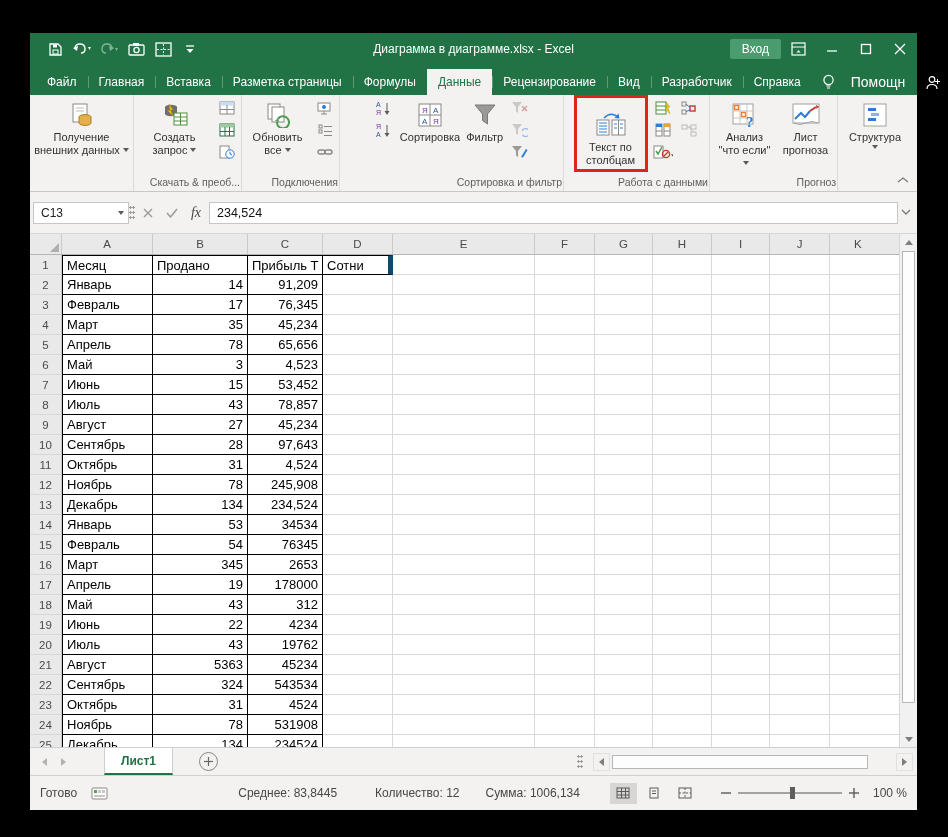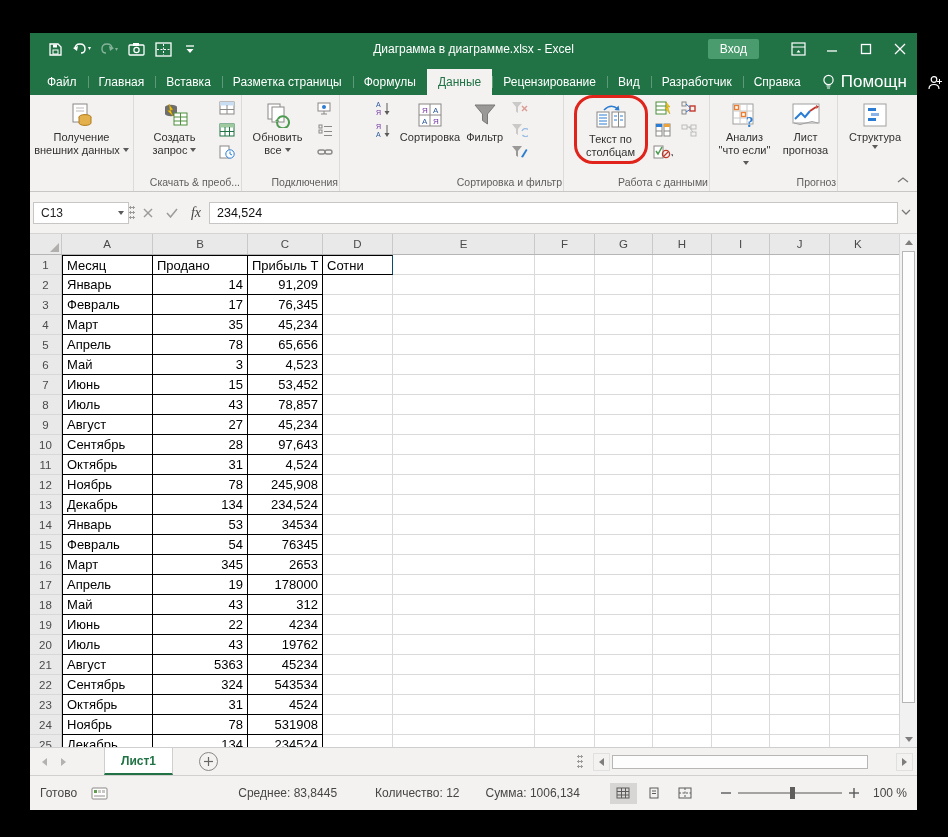--- a/index.html
+++ b/index.html
@@ -8,43 +8,43 @@
   .win{position:absolute;left:30px;top:33px;width:887px;height:777px;background:#fff;
        display:flex;flex-direction:column}
 
   
   .titlebar{height:32px;background:#217346;position:relative;display:flex;align-items:center;color:#fff;flex:0 0 32px}
   .qat{display:flex;align-items:center;gap:1px;padding-left:12px;z-index:2}
   .qbtn{width:26px;height:24px;display:flex;align-items:center;justify-content:center}
   .qbtn.dim{opacity:.45}
   .title{position:absolute;left:0;right:0;top:0;height:32px;line-height:32px;text-align:center;font-size:12px;color:#fff;pointer-events:none}
   .tb-right{margin-left:auto;display:flex;align-items:center;height:100%;z-index:2}
-  .signin{background:#4a9b6e;color:#fff;font-size:12px;height:20px;line-height:20px;padding:0 12px;border-radius:2px;margin-right:22px}
+  .signin{background:#4a9b6e;color:#fff;font-size:12px;height:20px;line-height:20px;padding:0 12px;border-radius:2px;}
   .winbtn{width:34px;height:32px;display:flex;align-items:center;justify-content:center}
 
   
   .tabrow{height:30px;background:#217346;display:flex;align-items:flex-end;color:#fff;padding-left:6px;flex:0 0 30px}
   .rtab{height:26px;line-height:26px;padding:0 11px;font-size:12px;position:relative;white-space:nowrap}
   .rtab:not(.active):not(:first-child)::before{content:"";position:absolute;left:0;top:7px;bottom:7px;width:1px;background:rgba(255,255,255,.28)}
   .rtab.active{background:#f3f2f1;color:#217346}
   .tabrow-right{margin-left:auto;display:flex;align-items:center;height:26px;margin-right:6px}
-  .tr-item{display:flex;align-items:center;gap:6px;font-size:17px;padding:0 10px;white-space:nowrap}
+  .tr-item{display:flex;align-items:center;gap:16px;font-size:14px;padding:0 10px;white-space:nowrap}
 
   
   .ribbon{height:96px;background:#f3f2f1;border-bottom:1px solid #c9c7c5;display:flex;position:relative;flex:0 0 96px}
   .group{display:flex;flex-direction:column;border-right:1px solid #dcdbda;box-sizing:border-box;padding:1px 1px 0}
   .gcontent{flex:1;display:flex;align-items:flex-start;justify-content:center}
   .glabel{height:16px;font-size:10.5px;color:#605e5c;text-align:right;line-height:14px;white-space:nowrap;overflow:hidden}
   .bigbtn{display:flex;flex-direction:column;align-items:center;padding:3px 3px 0;box-sizing:border-box}
   .bigbtn .bi{height:32px;display:flex;align-items:center;justify-content:center}
   .bigbtn .bl{font-size:11px;line-height:13px;text-align:center;color:#323130}
   .smallcol{display:flex;flex-direction:column;gap:4px;padding:3px 2px}
   .sbtn{width:22px;height:18px;display:flex;align-items:center;justify-content:center}
   .car{width:0;height:0;border-left:3px solid transparent;border-right:3px solid transparent;border-top:4px solid #5a5a5a;display:inline-block;margin-left:3px;vertical-align:2px}
-  .redbox{border:3px solid #e0241b;border-radius:19px;margin:-1px 2px 0;padding:0 1px 2px}
+  .redbox{border:3px solid #e0241b;border-radius:0;margin:-1px 2px 0;padding:8px 1px 2px}
   .collapse{position:absolute;right:8px;bottom:3px}
 
   
   .fbar{height:42px;background:#f3f2f1;display:flex;align-items:center;padding:0 3px;flex:0 0 42px;box-sizing:border-box;border-bottom:1px solid #d6d4d2}
   .namebox{width:96px;height:22px;background:#fff;border:1px solid #c8c6c4;display:flex;align-items:center;padding-left:7px;font-size:12px;color:#222;box-sizing:border-box}
   .grip{width:6px;height:16px;background-image:radial-gradient(circle,#9d9b99 1px,transparent 1.2px);background-size:3px 5px}
   .fbtns{display:flex;align-items:center;gap:2px;padding:0 2px}
   .fbtn{width:22px;height:20px;display:flex;align-items:center;justify-content:center}
   .fx{font-family:"Liberation Serif",serif;font-style:italic;font-size:14px;color:#444}
   .ffield{flex:1;height:22px;background:#fff;border:1px solid #c8c6c4;display:flex;align-items:center;padding-left:7px;font-size:12.5px;color:#111;box-sizing:border-box}
@@ -59,21 +59,21 @@
   .selall::after{content:"";position:absolute;right:2px;bottom:2px;border-left:9px solid transparent;border-bottom:9px solid #b1afad}
   .r{display:flex;height:20px}
   .rh{width:32px;background:#e9e9e9;border-right:1px solid #c9c9c9;border-bottom:1px solid #d8d8d8;display:flex;align-items:center;justify-content:center;font-size:11.5px;color:#4a4a4a;box-sizing:border-box}
   .c{border-right:1px solid #dadada;border-bottom:1px solid #dadada;font-size:13px;display:flex;align-items:center;padding:0 4px;color:#000;box-sizing:border-box;overflow:hidden;white-space:nowrap}
   .num{justify-content:flex-end}
   .wA{width:91px}.wB{width:95px}.wC{width:75px}.wD{width:70px}.wE{width:142px}
   .wF{width:60px}.wG{width:58px}.wH{width:59px}.wI{width:58px}.wJ{width:60px}.wK{flex:1;border-right:none}
   .tb{border-right:1px solid #000;border-bottom:1px solid #000}
   .tbl{border-left:1px solid #000}
   .rows div.r:first-of-type .tb{border-top:1px solid #000}
-  .rows div.r:first-of-type .wD{border-top:1px solid #000;border-right:1px solid #0c4a6e;border-bottom:1px solid #000}
+  .rows div.r:first-of-type .wD{border-top:1px solid #000;border-right:5px solid #0c4a6e;border-bottom:1px solid #000}
   .rows div.r:first-of-type .num{justify-content:flex-start}
   .vscroll{position:absolute;top:0;right:0;bottom:0;width:18px;background:#f1f1f1;border-left:1px solid #d6d6d6;box-sizing:border-box;display:flex;flex-direction:column;align-items:center}
   .varrow{height:16px;display:flex;align-items:center;justify-content:center;width:100%}
   .vthumb{width:13px;height:452px;background:#fdfdfd;border:1px solid #b8b6b4;box-sizing:border-box;margin-top:1px}
   .tri-up{width:0;height:0;border-left:4px solid transparent;border-right:4px solid transparent;border-bottom:5px solid #807e7c}
   .tri-dn{width:0;height:0;border-left:4px solid transparent;border-right:4px solid transparent;border-top:5px solid #807e7c}
   .tri-l{width:0;height:0;border-top:4px solid transparent;border-bottom:4px solid transparent;border-right:5px solid #807e7c}
   .tri-rt{width:0;height:0;border-top:4px solid transparent;border-bottom:4px solid transparent;border-left:5px solid #807e7c}
 
   

